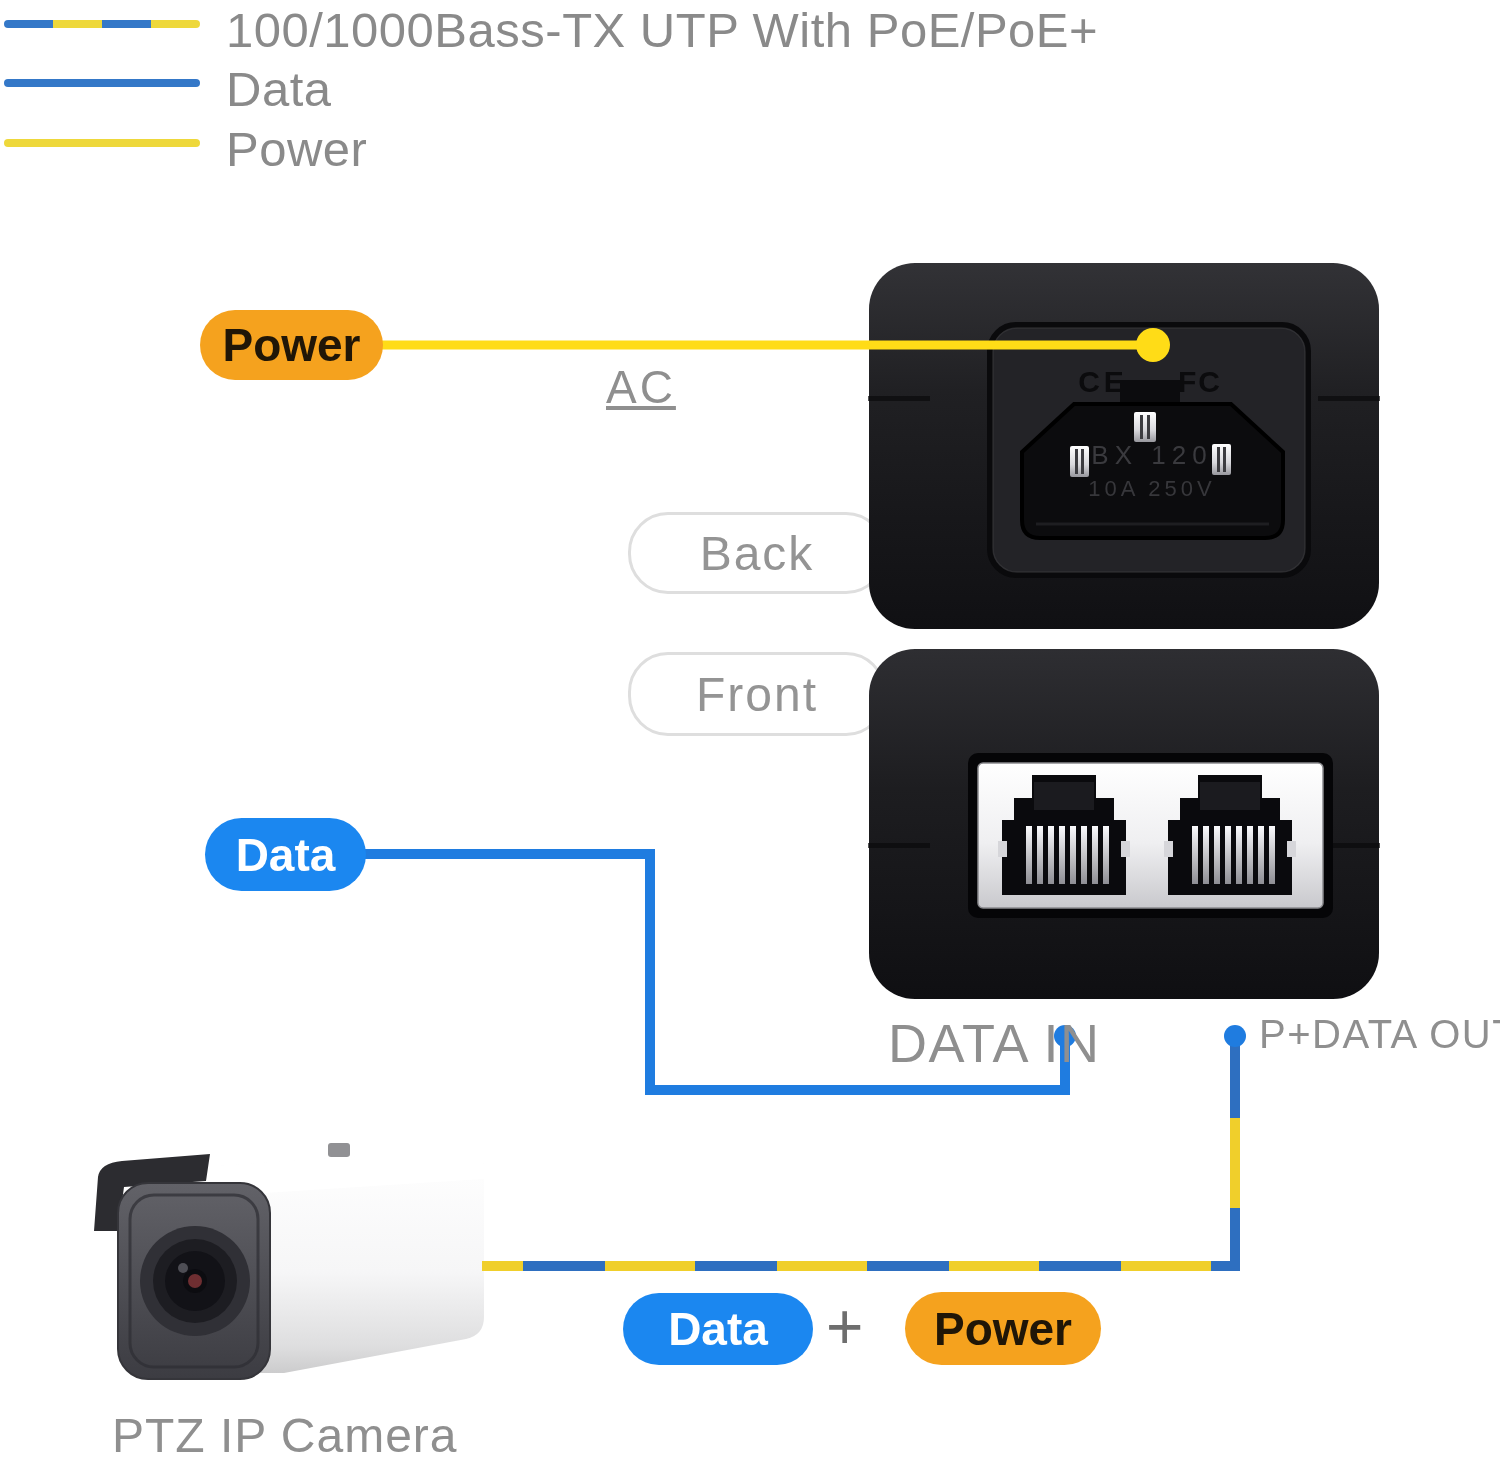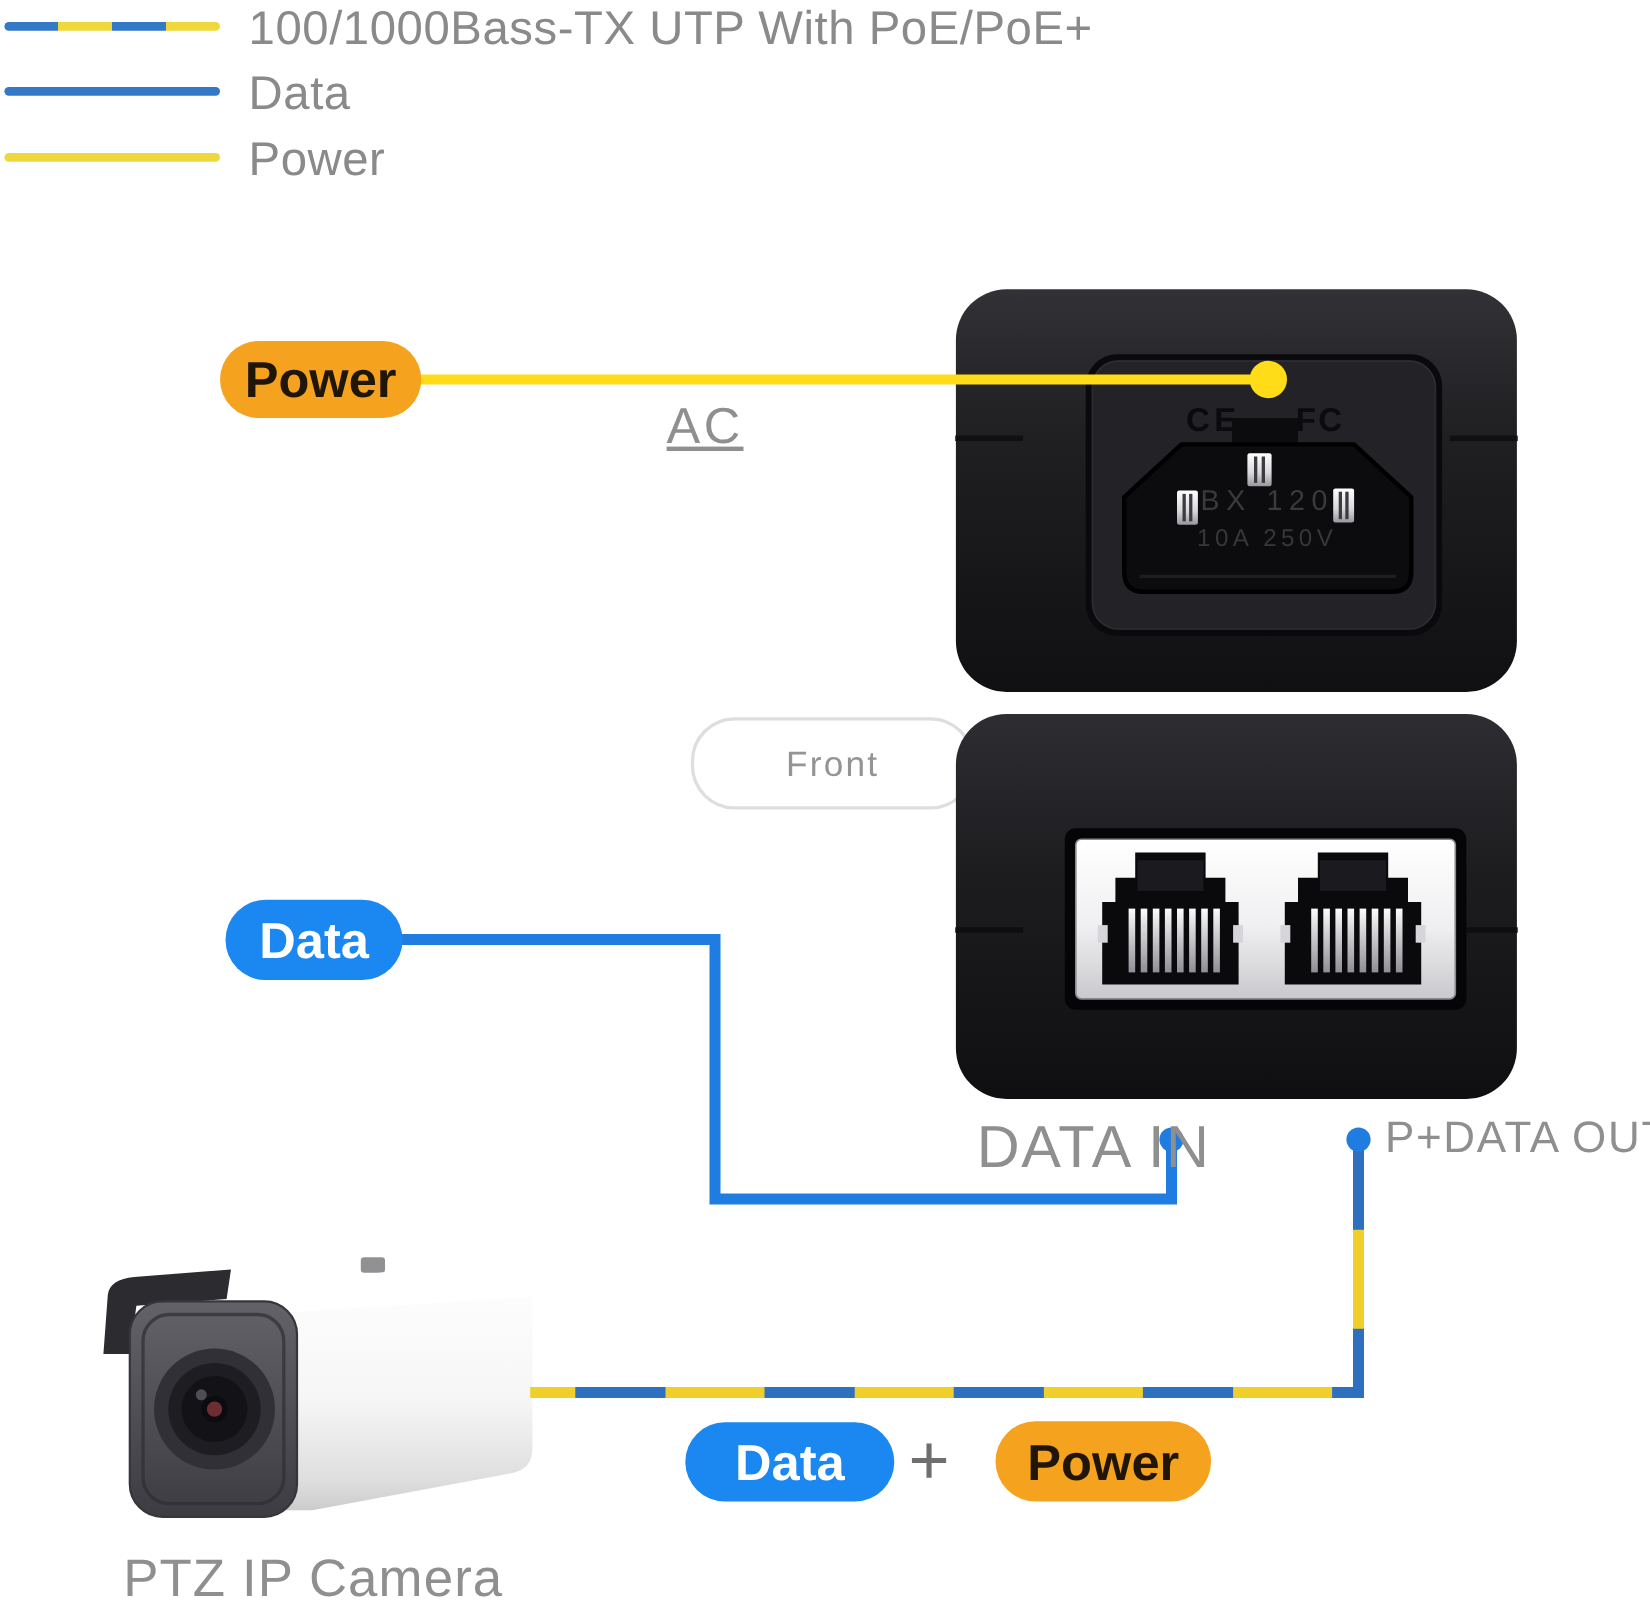--- a/index.html
+++ b/index.html
@@ -4,21 +4,21 @@
 <style>
   html,body{margin:0;padding:0;background:#ffffff;}
   #canvas{position:relative;width:1500px;height:1460px;background:#ffffff;overflow:hidden;
           font-family:"Liberation Sans", sans-serif;}
   .abs{position:absolute;}
   
   .legend-line{position:absolute;left:4px;width:196px;height:8px;border-radius:4px;}
   .legend-line.dashed{background:repeating-linear-gradient(to right,#3478c8 0 49px,#eed83b 49px 98px);}
   .legend-line.blue{background:#3478c8;}
   .legend-line.yellow{background:#eed83b;}
-  .legend-label{position:absolute;left:226px;font-size:43px;color:#8a8a8a;letter-spacing:0.5px;white-space:nowrap;}
+  .legend-label{position:absolute;left:226px;font-size:49px;color:#8a8a8a;letter-spacing:0.5px;white-space:nowrap;}
   
   .pill{position:absolute;display:flex;align-items:center;justify-content:center;
         border-radius:40px;font-weight:bold;white-space:nowrap;}
   .pill.orange{background:#f5a21e;color:#201607;}
   .pill.blue{background:#1b87f0;color:#ffffff;}
   .pill.outline{background:#ffffff;border:3px solid #dedede;color:#949494;font-weight:normal;letter-spacing:2px;}
   
   .glabel{position:absolute;color:#8f8f8f;letter-spacing:1.5px;white-space:nowrap;}
   .z1{z-index:1;} .z2{z-index:2;} .z3{z-index:3;} .z4{z-index:4;}
   svg text{font-family:"Liberation Sans", sans-serif;}
@@ -32,21 +32,22 @@
     <div class="legend-line dashed" style="top:20px;"></div>
     <div class="legend-label" style="top:2px;">100/1000Bass-TX UTP With PoE/PoE+</div>
 
     <div class="legend-line blue" style="top:79px;"></div>
     <div class="legend-label" style="top:61px;">Data</div>
 
     <div class="legend-line yellow" style="top:139px;"></div>
     <div class="legend-label" style="top:121px;">Power</div>
   </div>
 
-  <div class="pill outline z1" style="left:628px;top:652px;width:252px;height:78px;font-size:32px;">Front</div>
+  <div class="pill outline z1" style="left:628px;top:512px;width:252px;height:76px;font-size:48px;">Back</div>
+  <div class="pill outline z1" style="left:628px;top:652px;width:252px;height:78px;font-size:48px;">Front</div>
 
   <svg class="abs z2" style="left:868px;top:262px;" width="512" height="368" viewBox="0 0 512 368">
     <defs>
       <linearGradient id="bodyB" x1="0" y1="0" x2="0" y2="1">
         <stop offset="0" stop-color="#323236"></stop>
           <stop offset="0.35" stop-color="#202023"></stop>
         <stop offset="0.7" stop-color="#17171a"></stop>
           <stop offset="1" stop-color="#101013"></stop>
       </linearGradient>
       <linearGradient id="pinG" x1="0" y1="0" x2="0" y2="1">

